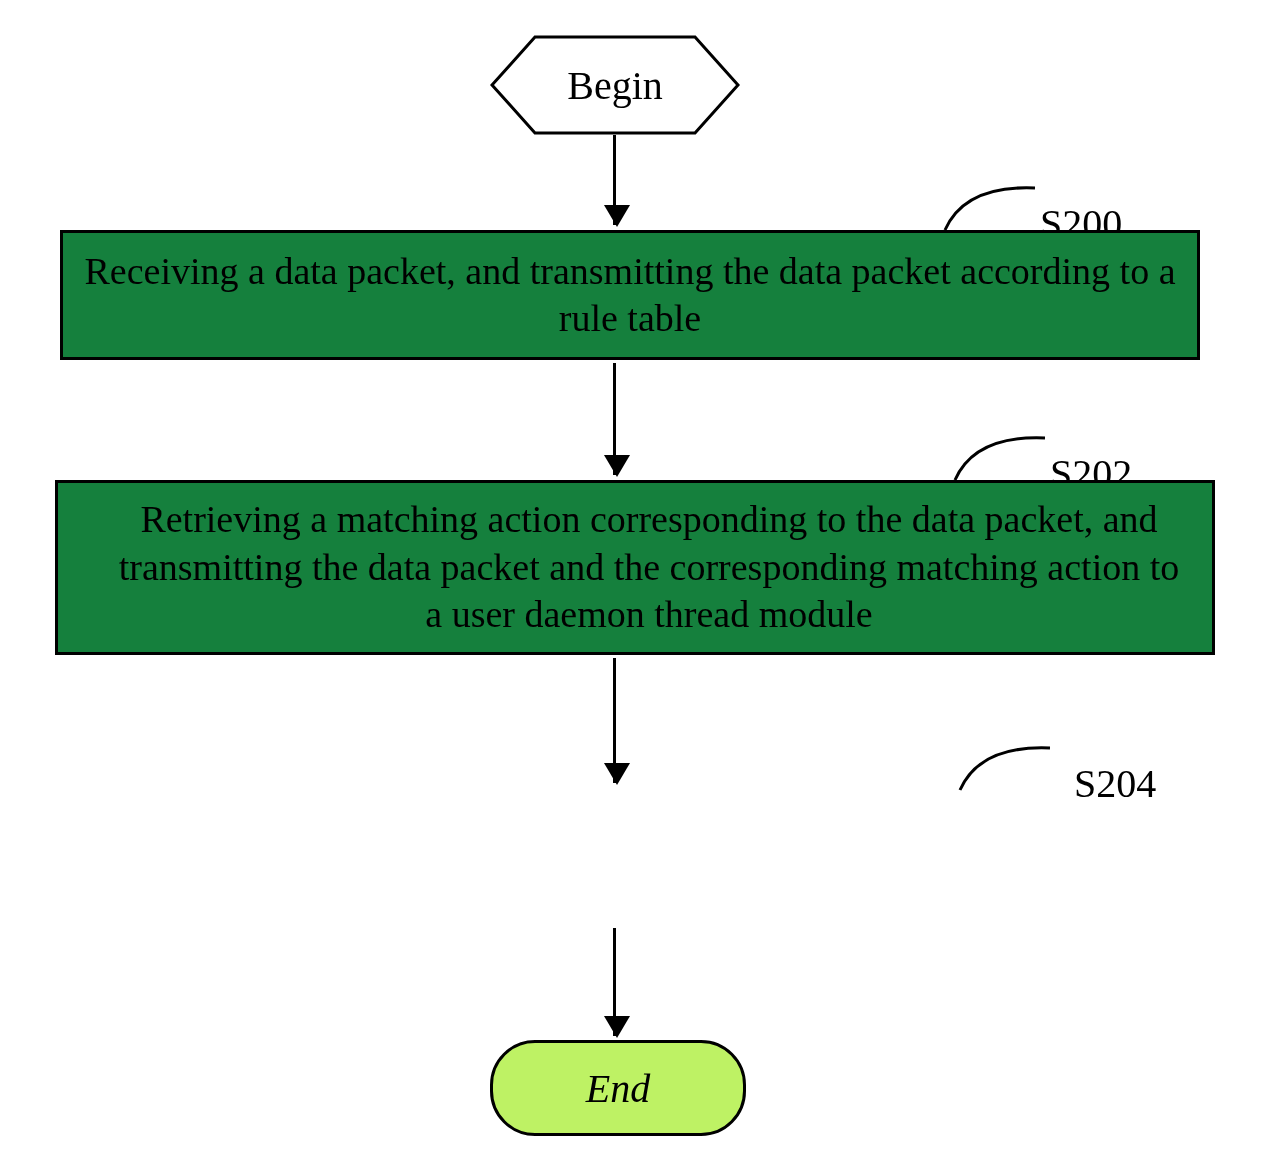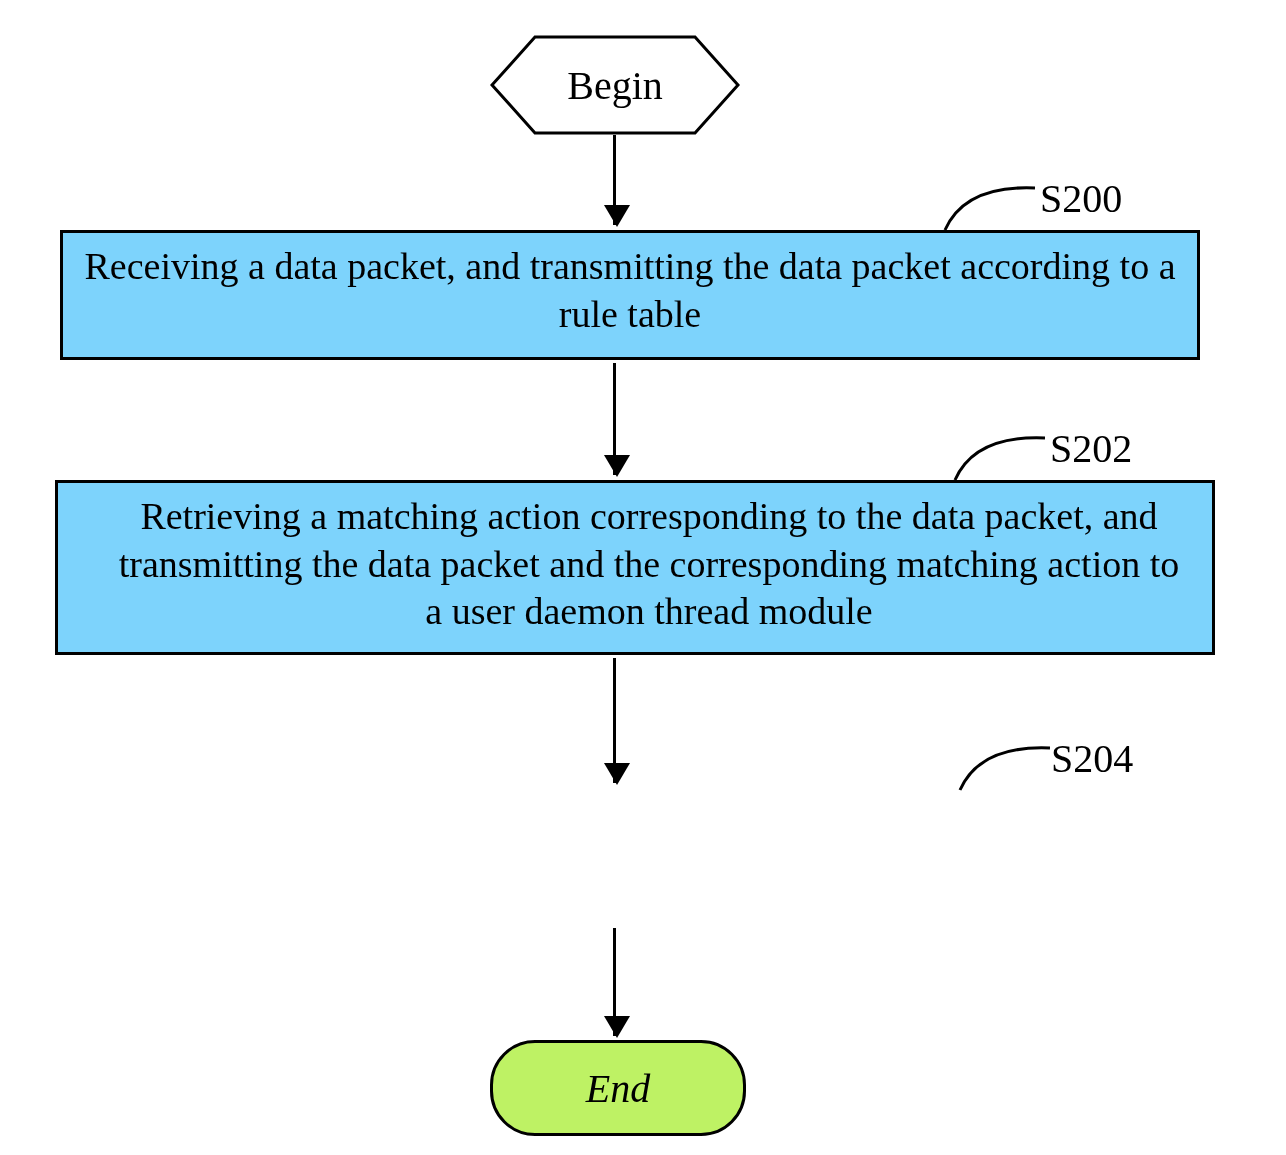--- a/index.html
+++ b/index.html
@@ -27,25 +27,26 @@
   .hexagon svg { width: 100%; height: 100%; }
   .hex-label {
     position: absolute;
     left: 0; top: 0; width: 100%; height: 100%;
     display: flex; align-items: center; justify-content: center;
     font-size: 40px;
   }
   .process-box {
     position: absolute;
     border: 3px solid #000;
-    background: #7dd3fc;
+    background: #15803d;
     text-align: center;
     font-size: 38px;
     line-height: 1.25;
     display: flex;
+    align-items: center;
     justify-content: center;
     padding: 10px 20px;
     box-sizing: border-box;
   }
   .box-s200 {
     left: 60px;
     top: 230px;
     width: 1140px;
     height: 130px;
   }
@@ -58,24 +59,25 @@
   }
   .box-s204 {
     left: 58px;
     top: 790px;
     width: 1155px;
     height: 135px;
   }
   .step-label {
     position: absolute;
     font-size: 40px;
+    margin-top: 25px;
   }
   .lbl-s200 { left: 1040px; top: 175px; }
   .lbl-s202 { left: 1050px; top: 425px; text-align: center; }
-  .lbl-s204 { left: 1051px; top: 735px; }
+  .lbl-s204 { left: 1074px; top: 735px; }
 
   .label-arc {
     position: absolute;
   }
 
   .terminator-end {
     position: absolute;
     left: 490px;
     top: 1040px;
     width: 250px;

